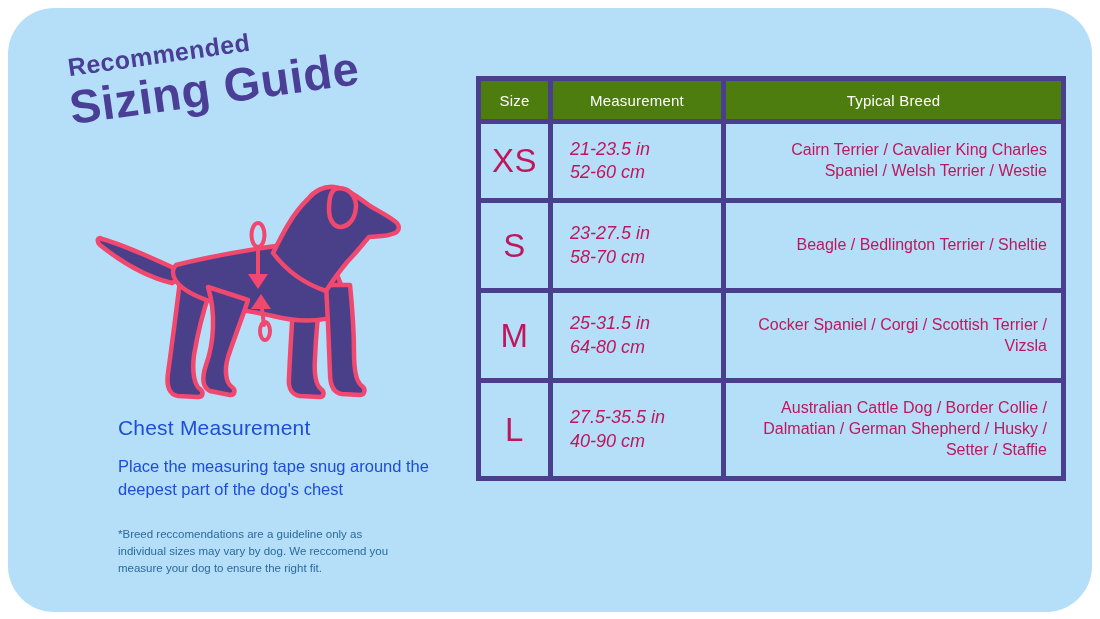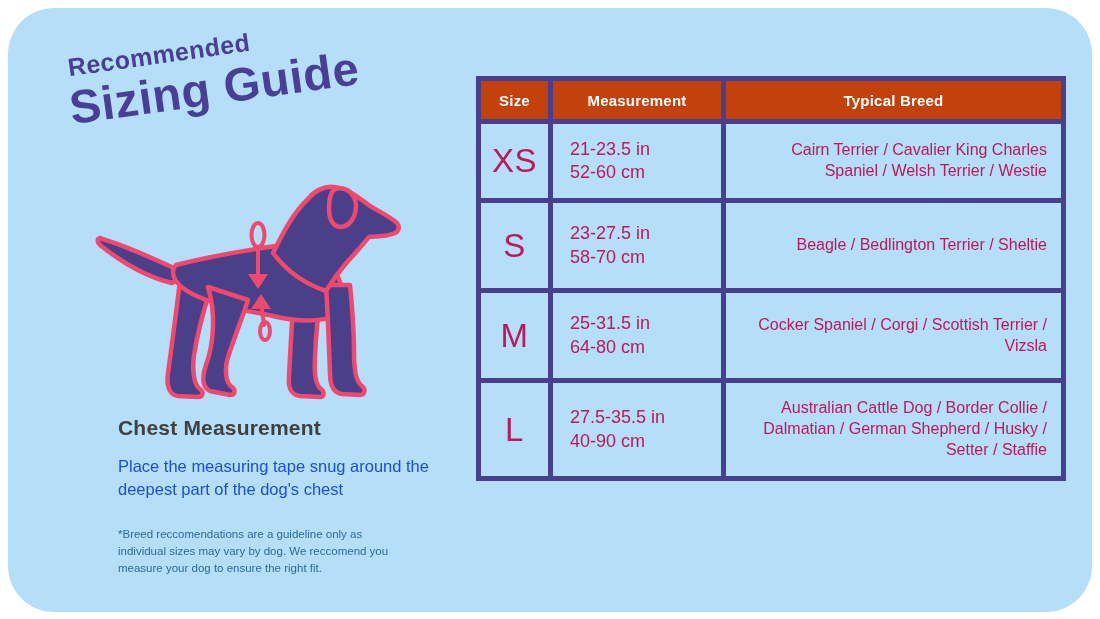--- a/index.html
+++ b/index.html
@@ -48,22 +48,22 @@
     position: absolute;
     left: 80px; top: 165px;
     width: 340px; height: 240px;
   }
 
   
   .section-heading {
     position: absolute;
     left: 110px; top: 408px;
     font-size: 21px;
-    font-weight: 700;
-    color: #404040;
+    font-weight: 400;
+    color: #1d4ed8;
     letter-spacing: 0.2px;
   }
   .description {
     position: absolute;
     left: 110px; top: 447px;
     width: 335px;
     font-size: 16.5px;
     line-height: 1.38;
     color: #1d4ed8;
   }
@@ -83,24 +83,24 @@
     width: 585px;
     border-collapse: collapse;
     table-layout: fixed;
   }
   .size-table th, .size-table td {
     border: 5px solid #4a3e8f;
     vertical-align: middle;
   }
   .size-table thead tr { height: 43px; }
   .size-table thead th {
-    background: #c2410c;
+    background: #4d7c0f;
     color: #ffffff;
     font-size: 15px;
-    font-weight: 700;
+    font-weight: 400;
     letter-spacing: 0.2px;
     text-align: center;
   }
   .size-table tbody td { background: #b5def8; color: #be185d; }
   .col-size { width: 72px; }
   .col-meas { width: 173px; }
   .col-breed { width: 340px; }
 
   .size-table tbody tr:nth-child(1) { height: 79px; }
   .size-table tbody tr:nth-child(2) { height: 90px; }
@@ -108,21 +108,21 @@
   .size-table tbody tr:nth-child(4) { height: 98px; }
   .size-table tbody tr:nth-child(5) { height: 77px; }
 
   td.size-cell {
     text-align: center;
     font-size: 33px;
     font-weight: 400;
     letter-spacing: 0.5px;
   }
   td.meas-cell { padding-left: 17px; font-size: 18px; }
-  .meas-line { display: block; line-height: 1.28; }
+  .meas-line { display: block; line-height: 1.28; font-style: italic; }
   td.breed-cell {
     padding-left: 20px;
     padding-right: 14px;
     font-size: 16px;
     line-height: 1.3;
     text-align: right;
   }
 </style>
 </head>
 <body>

